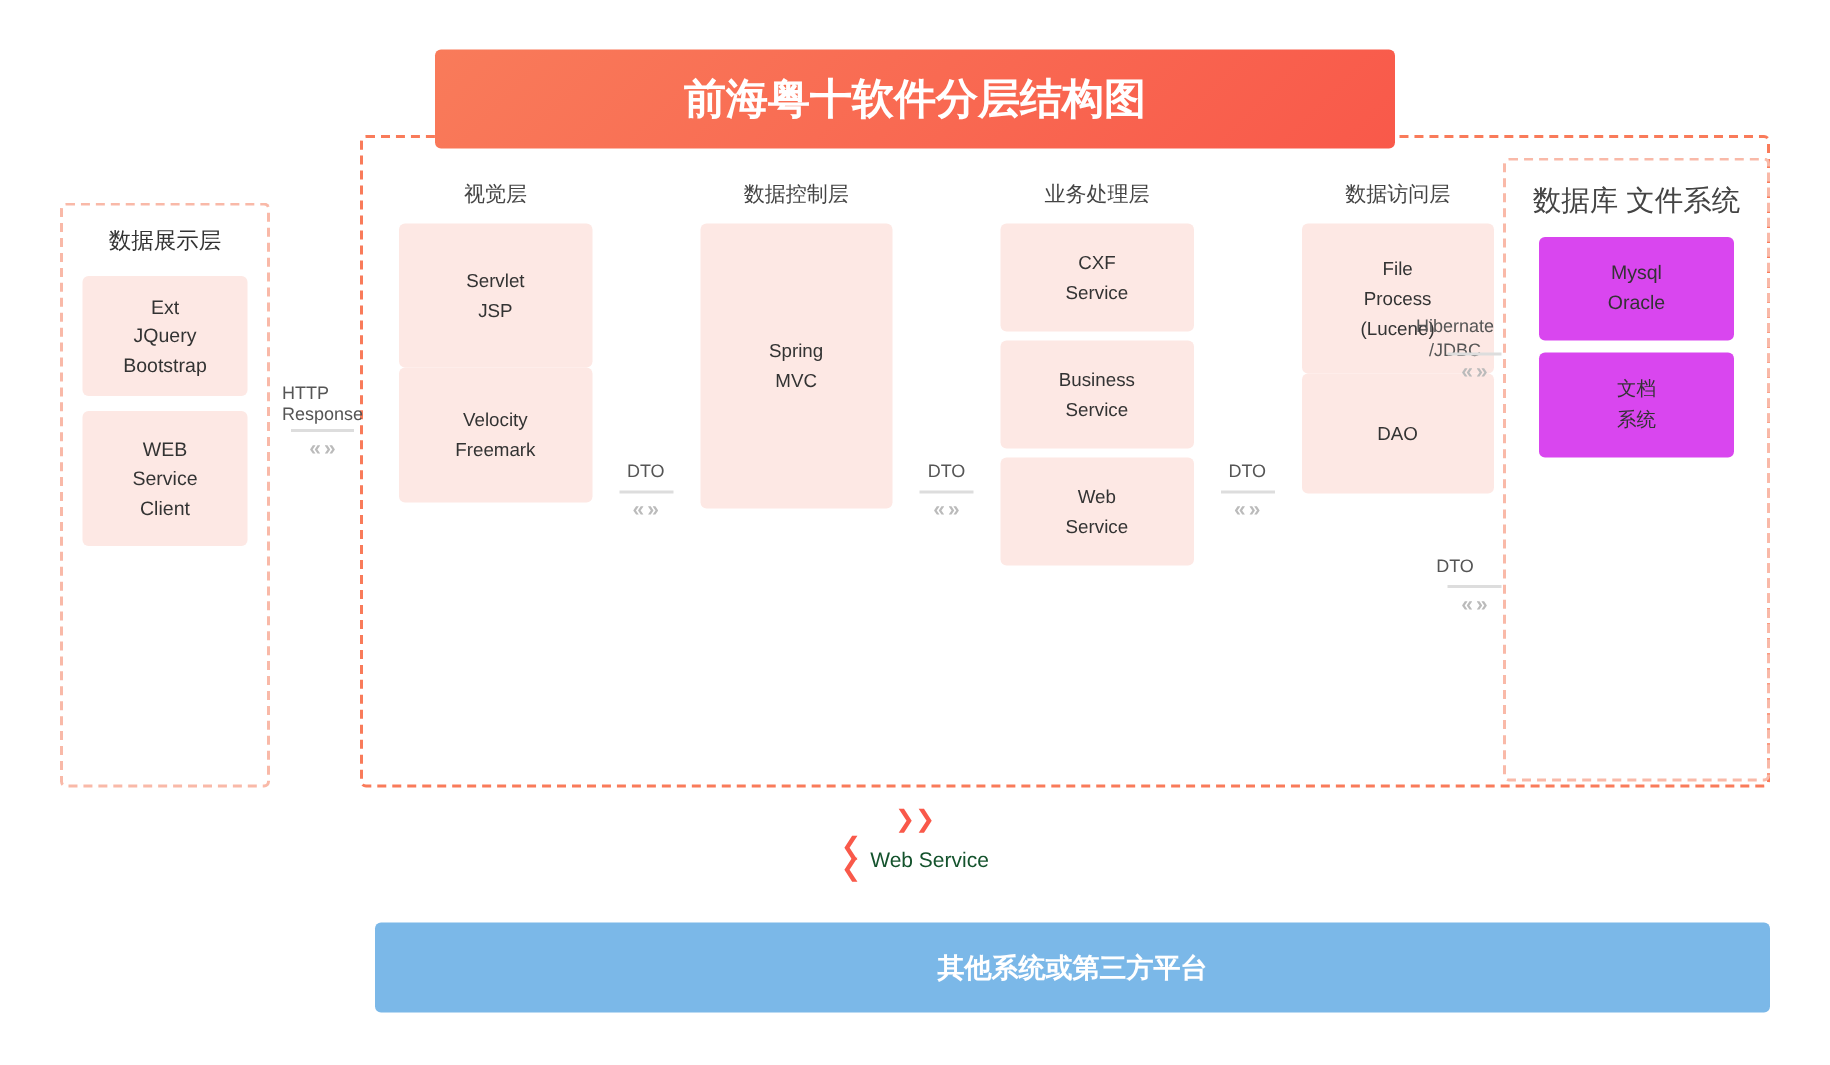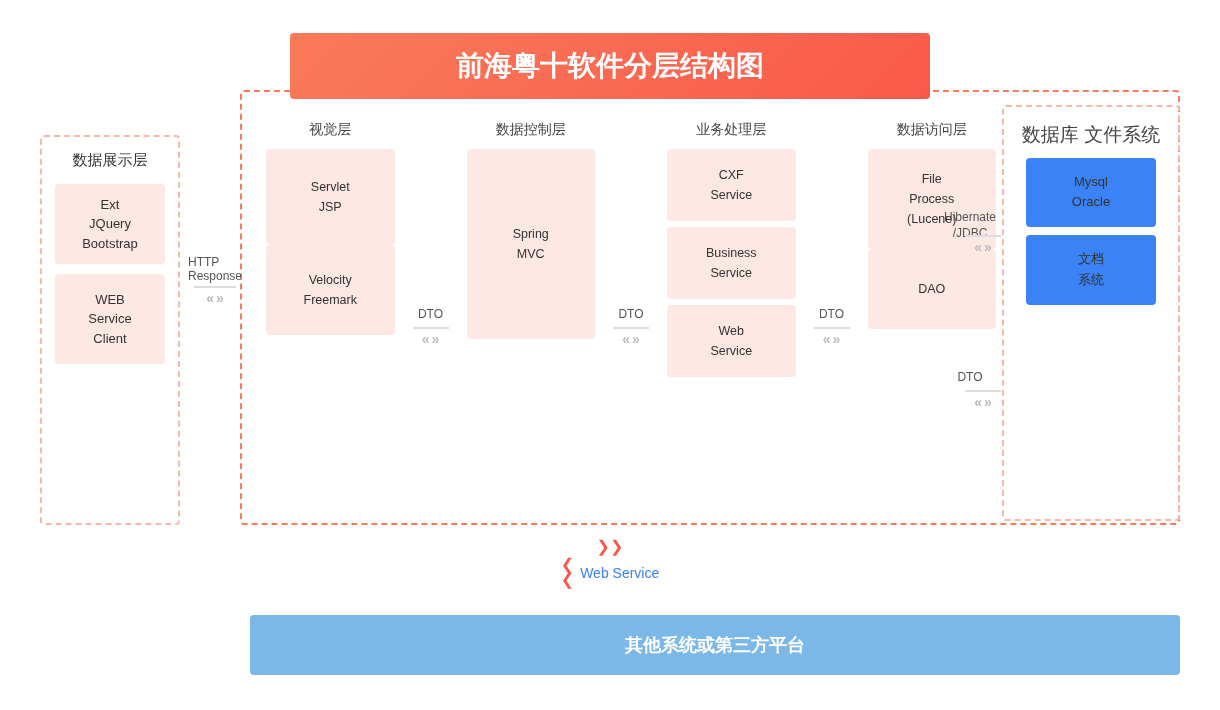--- a/index.html
+++ b/index.html
@@ -96,21 +96,21 @@
       bottom: 108px;
       left: 50%;
       transform: translateX(-50%);
       display: flex;
       flex-direction: column;
       align-items: center;
       gap: 4px;
     }
     .web-service-label {
       font-size: 14px;
-      color: #3b82f6;
+      color: #14532d;
     }
     .down-chevrons {
       display: flex;
       flex-direction: column;
       align-items: center;
       line-height: 0.8;
     }
     .dc {
       color: #f9594a;
       font-size: 16px;
@@ -203,21 +203,21 @@
       padding: 14px 8px 8px 8px;
       gap: 8px;
     }
     .rdb-title {
       font-size: 19px;
       color: #444;
       text-align: center;
       line-height: 1.5;
     }
     .rdb-box {
-      background: #3b82f6;
+      background: #d946ef;
       border-radius: 4px;
       width: 130px;
       display: flex;
       align-items: center;
       justify-content: center;
       text-align: center;
       color: #333;
       font-size: 13px;
       line-height: 1.6;
       padding: 14px 6px;

